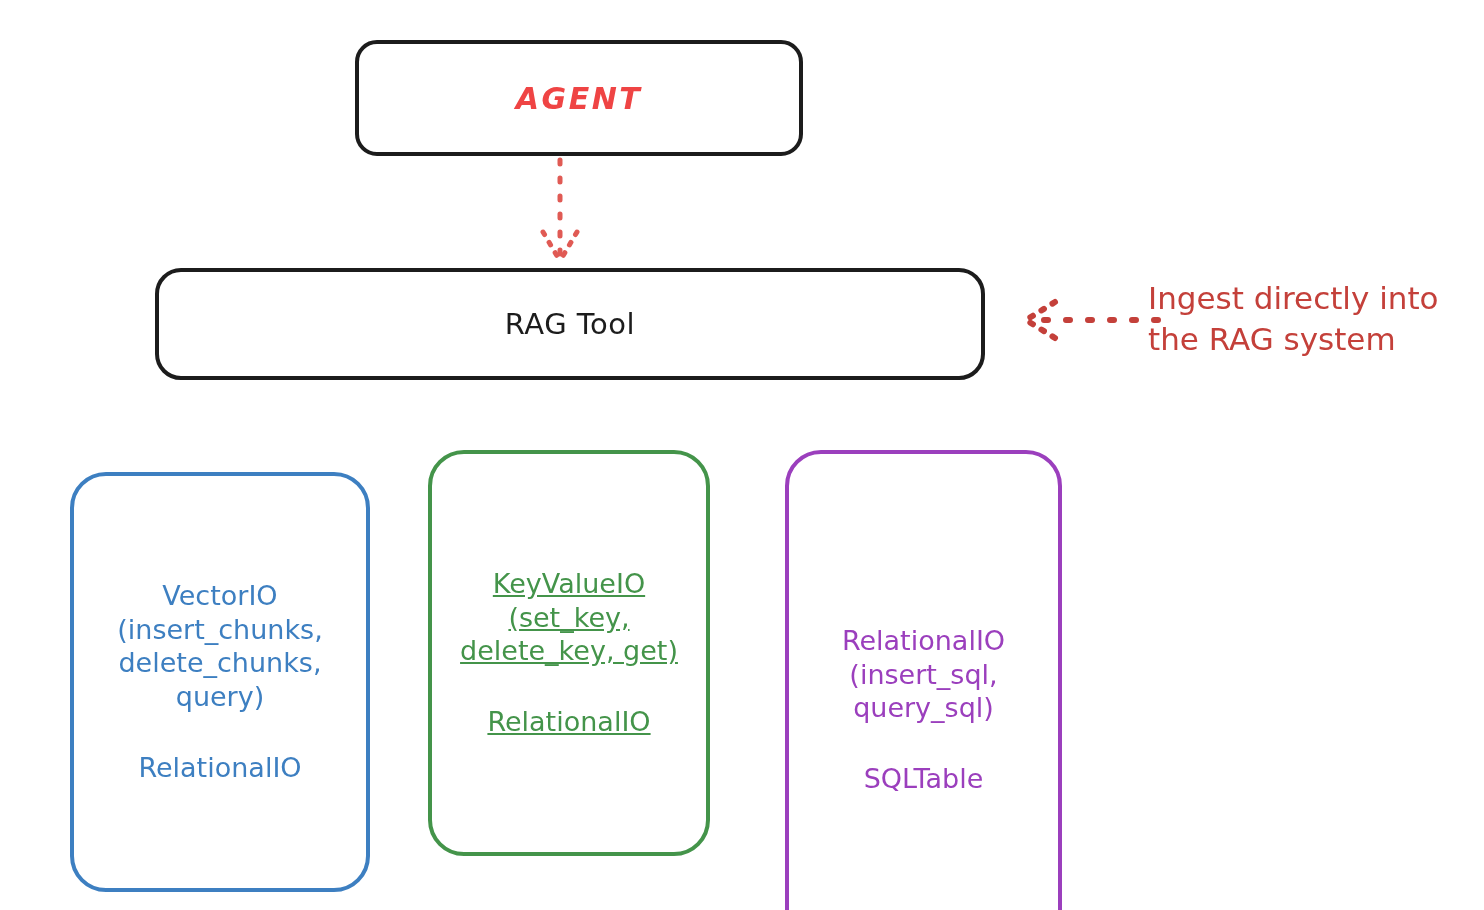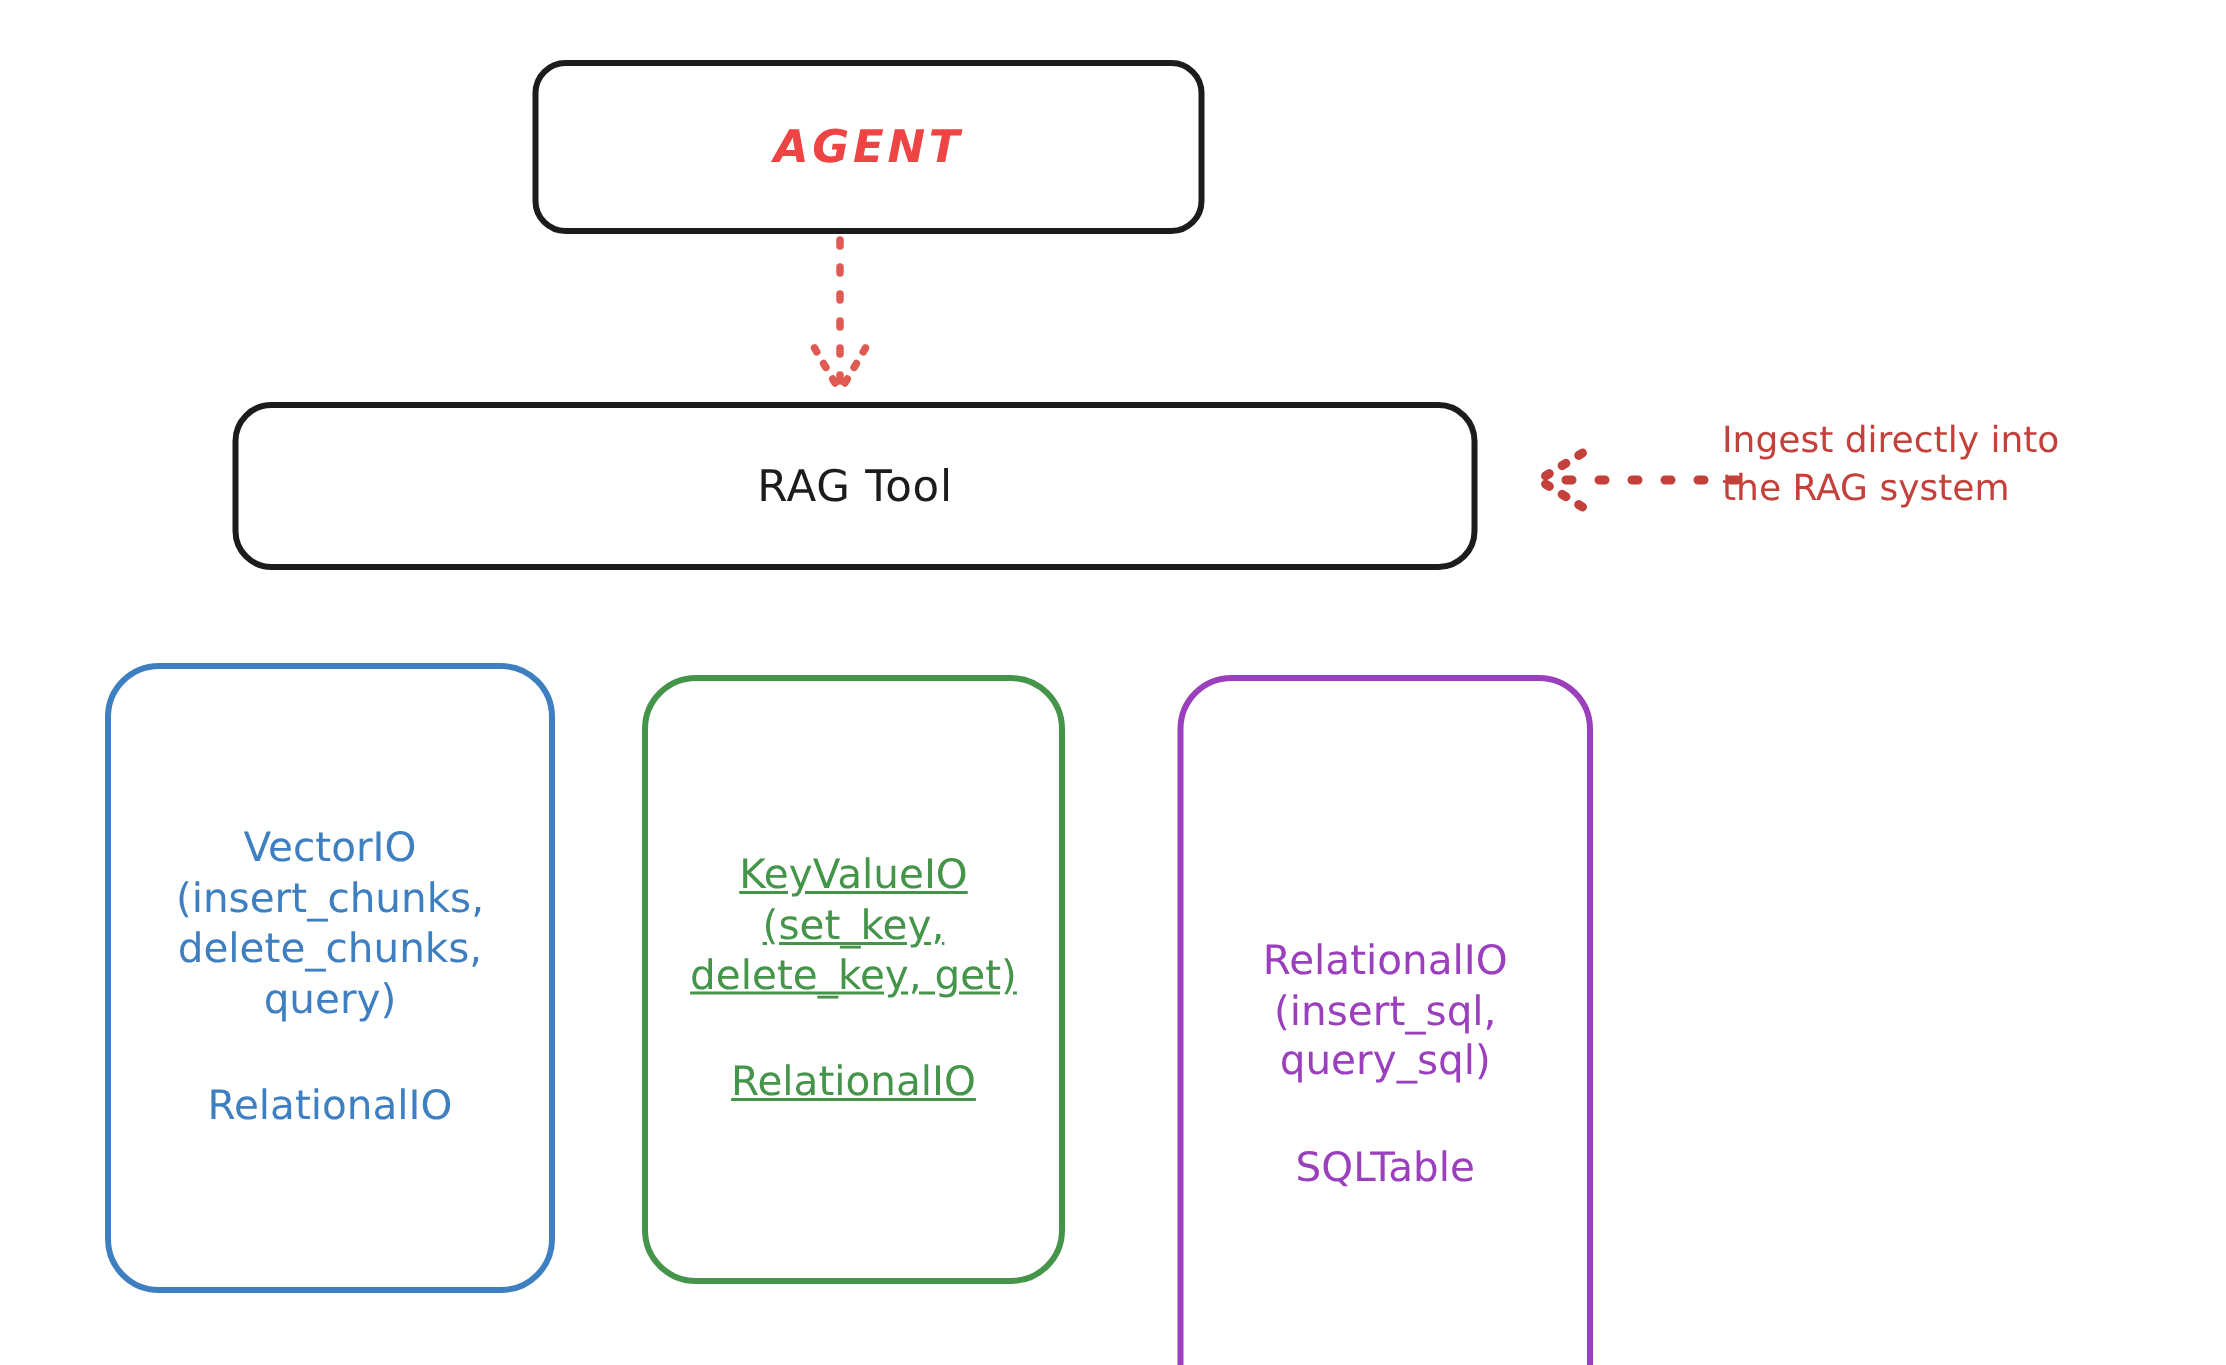--- a/index.html
+++ b/index.html
@@ -78,21 +78,21 @@
     font-weight: 400;
   }
   .node-store .block-secondary {
     font-size: 27px;
     font-weight: 400;
     margin-top: 38px;
   }
 
   .node-vector {
     left: 70px;
-    top: 442px;
+    top: 472px;
     width: 300px;
     height: 420px;
     border: 4px solid #3d7fc1;
     border-radius: 36px;
     color: #3d7fc1;
     align-items: center;
   }
   .node-keyvalue {
     left: 428px;
     top: 450px;
@@ -121,21 +121,21 @@
   .arrow-vertical { left: 500px; top: 158px; width: 120px; height: 108px; }
   .arrow-horizontal { left: 1015px; top: 295px; width: 145px; height: 50px; }
 
   
   .annotation {
     position: absolute;
     left: 1148px;
     top: 278px;
     width: 330px;
     color: #c4403a;
-    font-size: 24px;
+    font-size: 31px;
     line-height: 1.32;
     white-space: pre-line;
     text-align: left;
   }
 </style>
 </head>
 <body>
 
 <div id="canvas">
 

